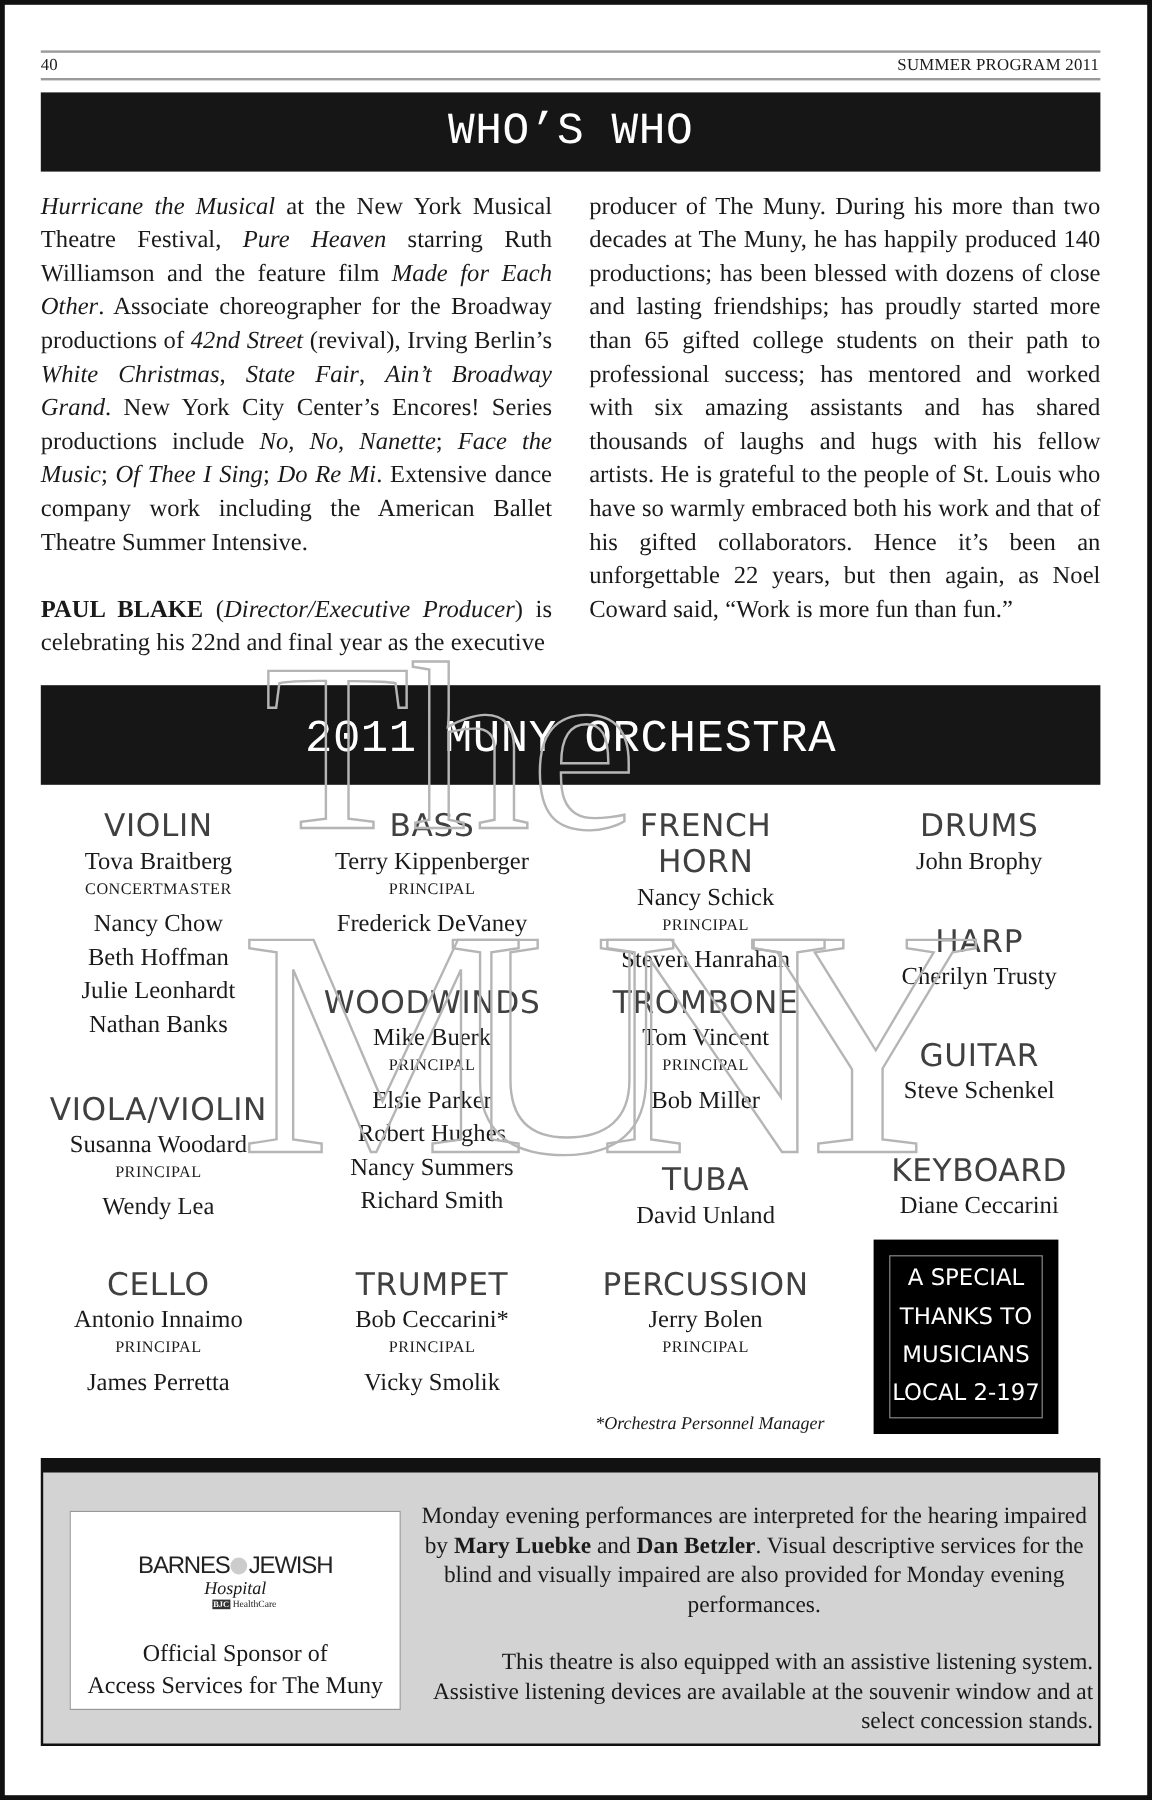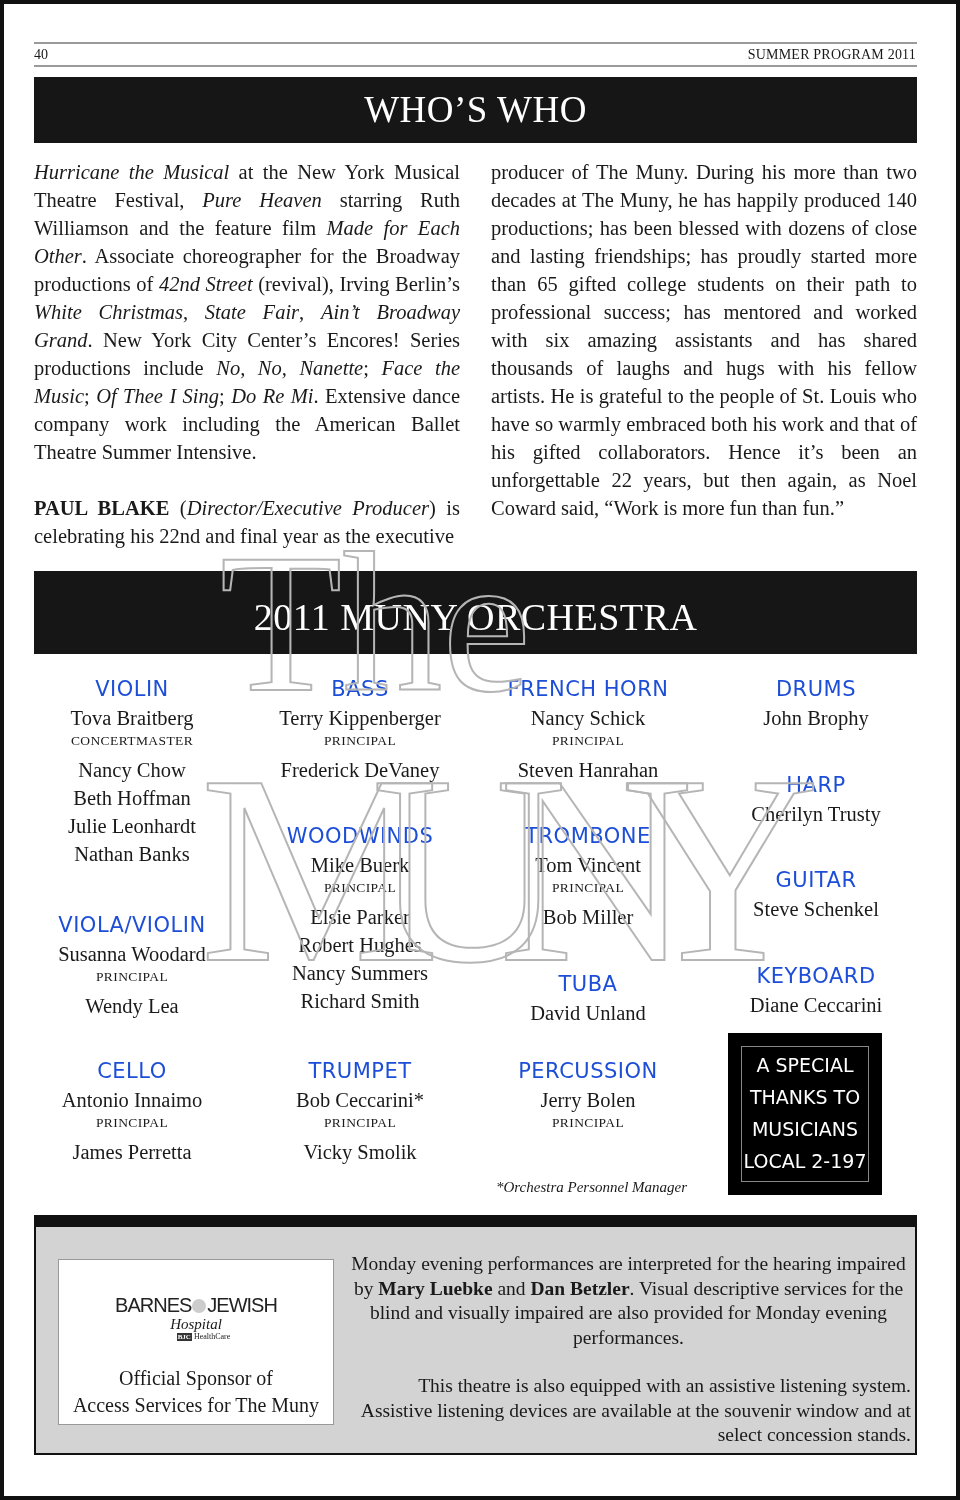--- a/index.html
+++ b/index.html
@@ -3,33 +3,33 @@
 <meta charset="utf-8">
 <style>
   * { box-sizing: border-box; margin: 0; padding: 0; }
   html, body { width: 960px; height: 1500px; background: #ffffff; overflow: hidden; }
   body { font-family: "Liberation Serif", "DejaVu Serif", serif; color: #1a1a1a; position: relative; }
   .frame { position: absolute; left: 0; top: 0; width: 960px; height: 1500px; border: 4px solid #111; }
   .rule { position: absolute; left: 34px; width: 883px; height: 2px; background: #9a9a9a; }
   .page-num { position: absolute; left: 34px; top: 47px; font-size: 14px; }
   .running-head { position: absolute; right: 44px; top: 47px; font-size: 14px; letter-spacing: 0.2px; }
   .band { position: absolute; left: 34px; width: 883px; background: #161616; color: #fff;
-    font-family: Liberation Serif, serif; text-align: center; }
+    font-family: Liberation Mono, monospace; text-align: center; }
   .band.whos { top: 77px; height: 66px; font-size: 37px; line-height: 66px; letter-spacing: 0.5px; }
   .band.orch { top: 571px; height: 83px; font-size: 38px; line-height: 92px; letter-spacing: 0.5px; z-index: 1; }
   .cols { position: absolute; top: 158px; left: 34px; width: 883px; display: flex; justify-content: space-between; }
   .col { width: 426px; font-size: 20.5px; line-height: 28px; text-align: justify; }
   .col p + p { margin-top: 28px; }
   .col .bold { font-weight: bold; }
   .watermark { position: absolute; left: 200px; top: 520px; width: 640px; height: 520px; pointer-events: none; z-index: 2; }
   .watermark text { fill: none; stroke: #b5b5b5; stroke-width: 2; font-family: "Liberation Serif", serif; }
   .orch-grid { position: absolute; top: 674px; left: 34px; width: 883px; height: 530px; }
   .section { position: absolute; width: 196px; text-align: center; }
-  .section .head { font-family: "DejaVu Sans", "Liberation Sans", sans-serif; font-size: 21px; font-weight: normal;
-    letter-spacing: 0.5px; line-height: 30px; color: #1d4ed8; }
+  .section .head { font-family: "DejaVu Sans", "Liberation Sans", sans-serif; font-size: 26px; font-weight: normal;
+    letter-spacing: 0.5px; line-height: 30px; color: #404040; }
   .section .name { font-size: 20.5px; line-height: 28px; }
   .section .role { font-size: 13.5px; line-height: 17px; letter-spacing: 0.4px; margin-bottom: 7px; }
   .c1 { left: 0; } .c2 { left: 228px; } .c3 { left: 456px; } .c4 { left: 684px; }
   .thanks { position: absolute; left: 694px; top: 359px; width: 154px; height: 162px; background: #000; }
   .thanks .inner { position: absolute; left: 13px; top: 13px; right: 13px; bottom: 13px; border: 1px solid #888;
     color: #fff; font-family: "DejaVu Sans", "Liberation Sans", sans-serif; font-size: 19px; line-height: 32px;
     text-align: center; padding-top: 2px; }
   .footnote { position: absolute; left: 462px; top: 505px; font-size: 15px; font-style: italic; }
   .access { position: absolute; left: 34px; top: 1215px; width: 883px; height: 240px; background: #d3d3d3;
     border: 2px solid #111; border-top: 12px solid #111; }

